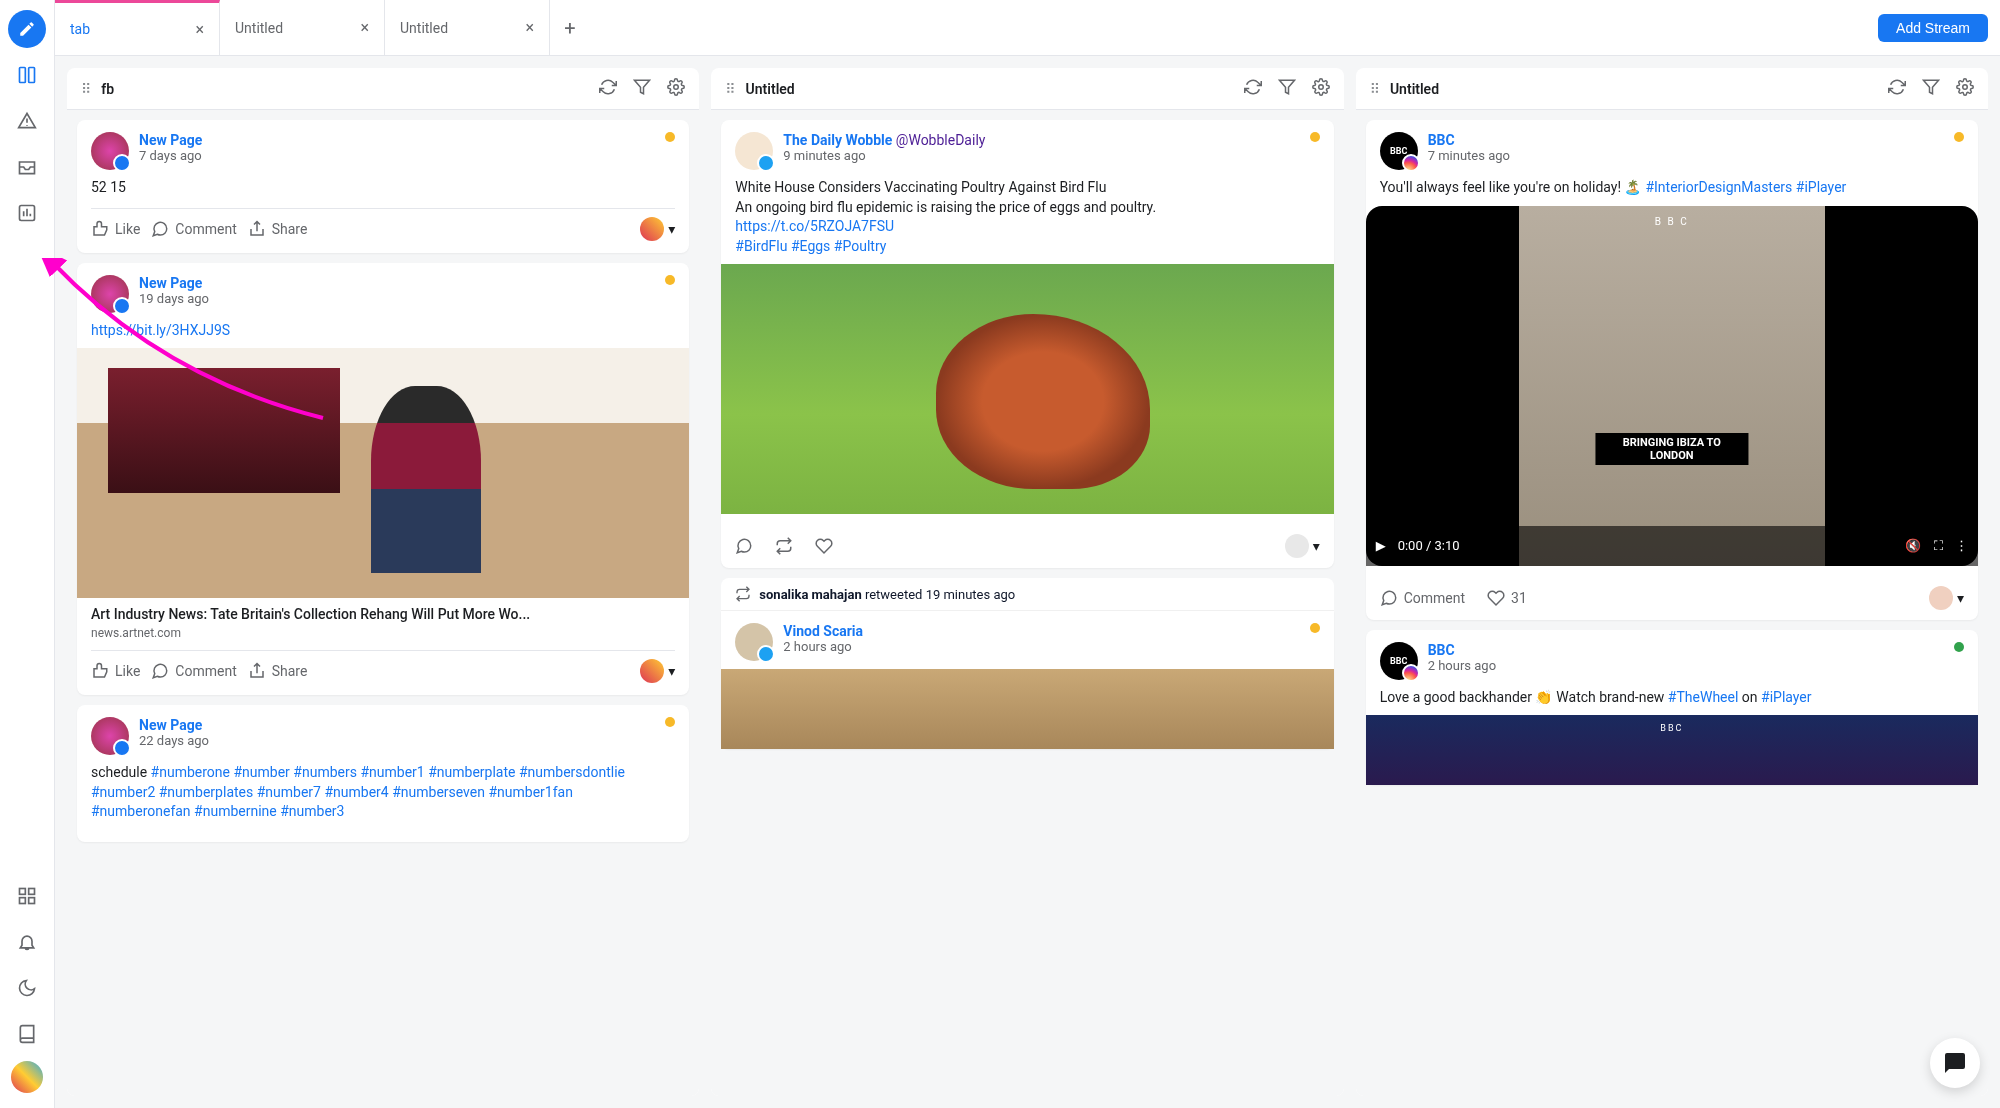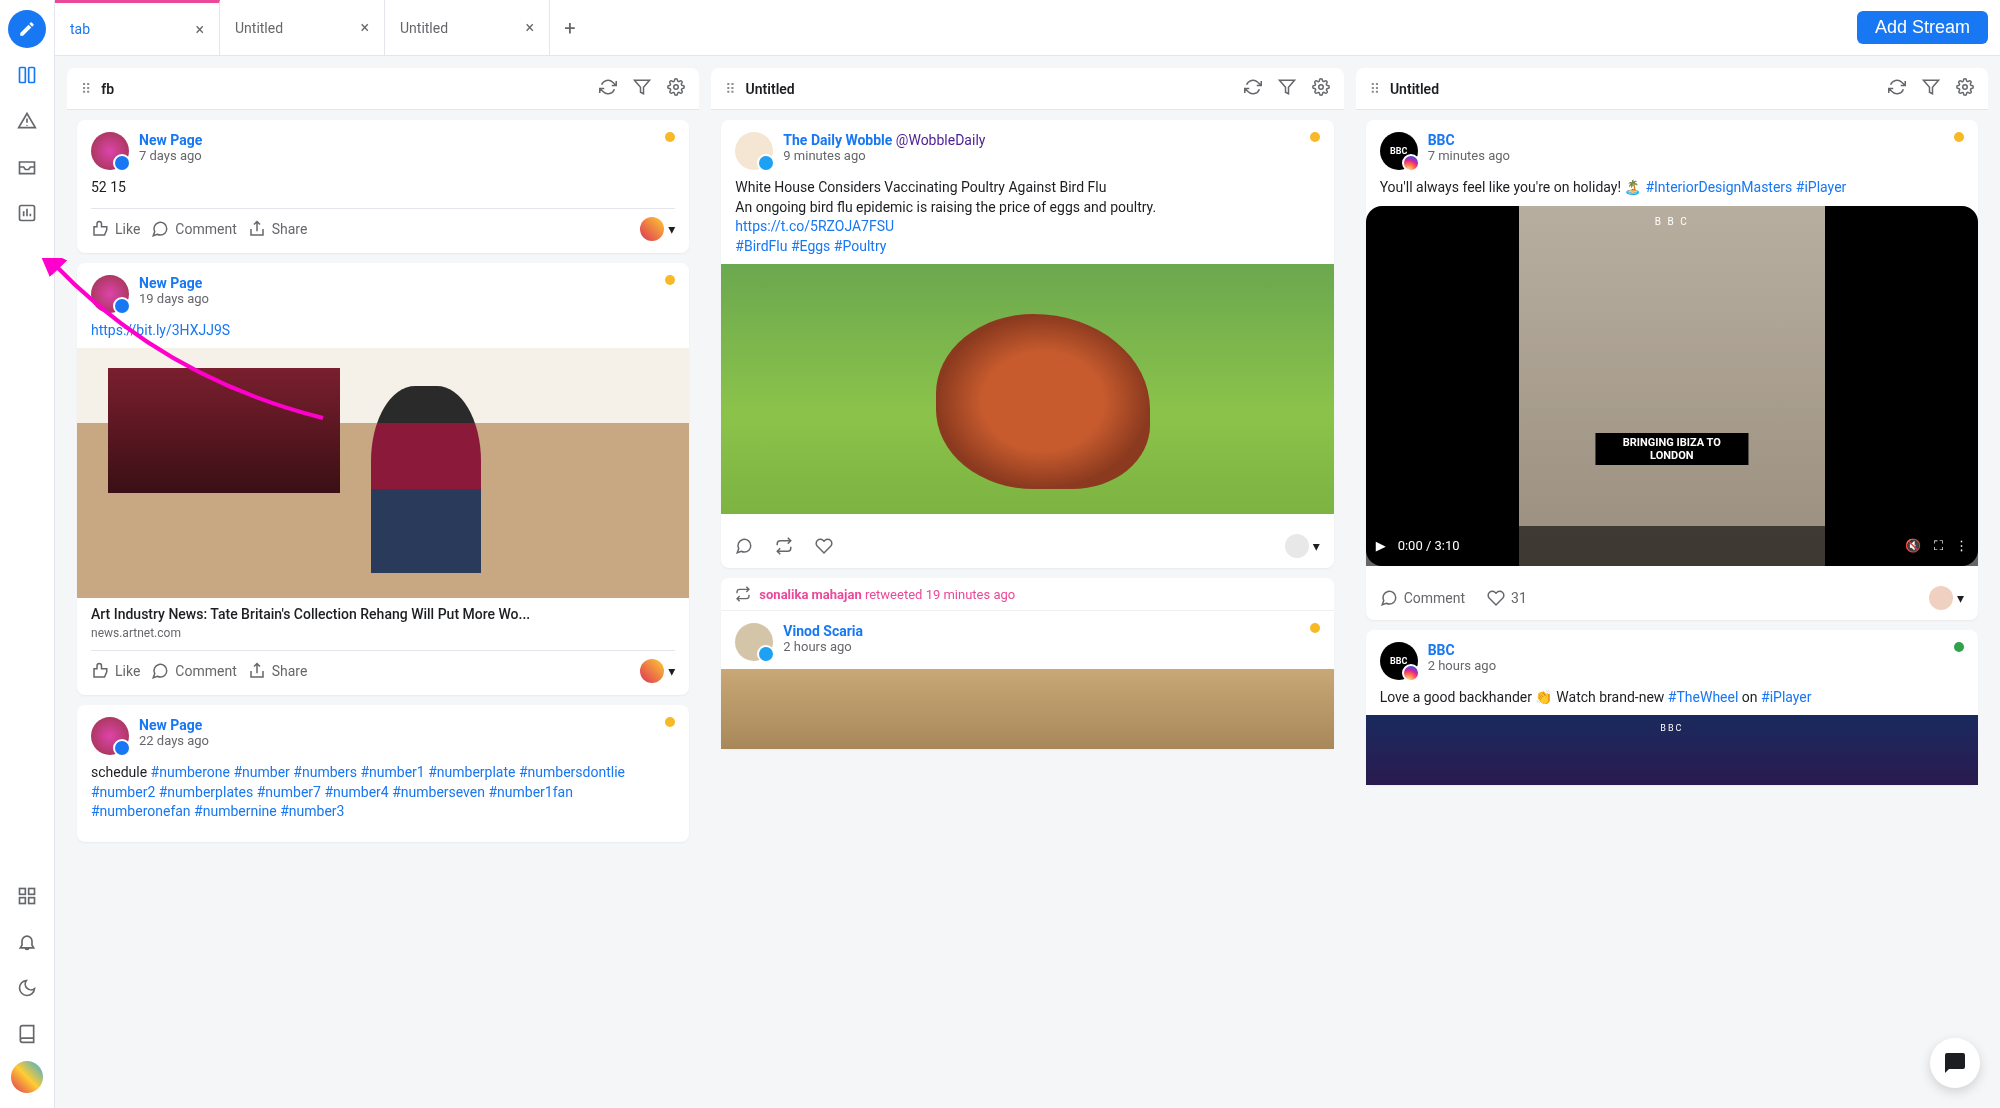--- a/index.html
+++ b/index.html
@@ -12,21 +12,21 @@
 .side-icon { width: 38px; height: 38px; display: flex; align-items: center; justify-content: center; cursor: pointer; border-radius: 8px; }
 .side-icon svg { width: 20px; height: 20px; fill: none; stroke: #65676b; stroke-width: 2; }
 .side-icon.active svg { stroke: #1877f2; }
 .avatar-small { width: 32px; height: 32px; border-radius: 50%; background: linear-gradient(45deg,#d35,#fc3,#3ad); }
 .main { flex: 1; display: flex; flex-direction: column; overflow: hidden; }
 .tabs-bar { display: flex; align-items: center; background: #fff; border-bottom: 1px solid #e4e6eb; height: 56px; }
 .tab { display: flex; align-items: center; justify-content: space-between; padding: 0 15px; width: 165px; height: 100%; border-right: 1px solid #e4e6eb; cursor: pointer; color: #65676b; }
 .tab.active { color: #1877f2; border-top: 3px solid #ec4899; }
 .tab-close { font-size: 16px; color: #65676b; }
 .add-tab { width: 40px; display: flex; justify-content: center; font-size: 20px; color: #65676b; cursor: pointer; }
-.add-stream { margin-left: auto; margin-right: 12px; background: #1877f2; color: #fff; border: none; padding: 6px 18px; border-radius: 6px; font-size: 18px; cursor: pointer; }
+.add-stream { margin-left: auto; margin-right: 12px; background: #1877f2; color: #fff; border: none; padding: 6px 18px; border-radius: 6px; font-size: 14px; cursor: pointer; }
 .streams { flex: 1; display: flex; gap: 12px; padding: 12px; overflow: hidden; }
 .stream { flex: 1; background: #fff; border-radius: 8px; display: flex; flex-direction: column; overflow: hidden; min-width: 0; }
 .stream-header { display: flex; align-items: center; padding: 10px 14px; border-bottom: 1px solid #e4e6eb; gap: 10px; }
 .stream-header .grip { color: #8a8d91; }
 .stream-title { font-weight: 600; flex: 1; }
 .stream-header .hicon { cursor: pointer; margin-left: 6px; }
 .stream-header .hicon svg { width: 18px; height: 18px; fill: none; stroke: #65676b; stroke-width: 2; }
 .stream-body { flex: 1; overflow-y: auto; background: #f5f6f7; }
 .post { background: #fff; margin: 10px; border-radius: 8px; padding: 12px 14px; box-shadow: 0 1px 2px rgba(0,0,0,0.05); }
 .post-header { display: flex; align-items: flex-start; gap: 10px; margin-bottom: 8px; }
@@ -57,21 +57,21 @@
 .video-controls .spacer { flex: 1; }
 .article-preview { padding: 8px 0 0 0; }
 .article-title { font-weight: 500; color: #1c1e21; margin-bottom: 4px; white-space: nowrap; overflow: hidden; text-overflow: ellipsis; }
 .article-domain { color: #65676b; font-size: 12px; }
 .post-actions { display: flex; align-items: center; gap: 22px; margin-top: 10px; padding-top: 8px; }
 .post-actions.bordered { border-top: 1px solid #e4e6eb; gap: 11px; }
 .action { display: flex; align-items: center; gap: 6px; color: #65676b; cursor: pointer; }
 .action svg { width: 18px; height: 18px; fill: none; stroke: #65676b; stroke-width: 2; }
 .action-right { margin-left: auto; display: flex; align-items: center; gap: 4px; }
 .action-right .sm-av { width: 24px; height: 24px; border-radius: 50%; background: linear-gradient(45deg,#d35,#fc3); }
-.retweet-line { display: flex; align-items: center; gap: 8px; padding: 8px 14px; color: #ec4899; font-size: 13px; background: #fff; margin: 10px 10px 0 10px; border-radius: 8px 8px 0 0; border-bottom: 1px solid #f0f0f0; }
+.retweet-line { display: flex; align-items: center; gap: 8px; padding: 8px 14px; color: #0f172a; font-size: 13px; background: #fff; margin: 10px 10px 0 10px; border-radius: 8px 8px 0 0; border-bottom: 1px solid #f0f0f0; }
 .retweet-line + .post { margin-top: 0; border-radius: 0 0 8px 8px; }
 .arrow-annotation { position: absolute; left: 33px; top: 258px; pointer-events: none; z-index: 100; }
 .chat-bubble { position: fixed; bottom: 20px; right: 20px; width: 50px; height: 50px; border-radius: 50%; background: #fff; box-shadow: 0 4px 12px rgba(0,0,0,0.15); display:flex; align-items:center; justify-content:center; cursor:pointer; }
 .img-foxes { width: calc(100% + 28px); margin: 8px -14px -12px -14px; height: 80px; background: linear-gradient(#c9a876,#a8875a); }
 .img-quiz { width: calc(100% + 28px); margin: 8px -14px -12px -14px; height: 70px; background: linear-gradient(#1a2a5e,#2a1a4e); position:relative; }
 .img-quiz::after { content:'BBC'; position:absolute; top:8px; left:50%; transform:translateX(-50%); color:#fff; font-size:9px; letter-spacing:2px; }
 </style>
 </head>
 <body>
 

